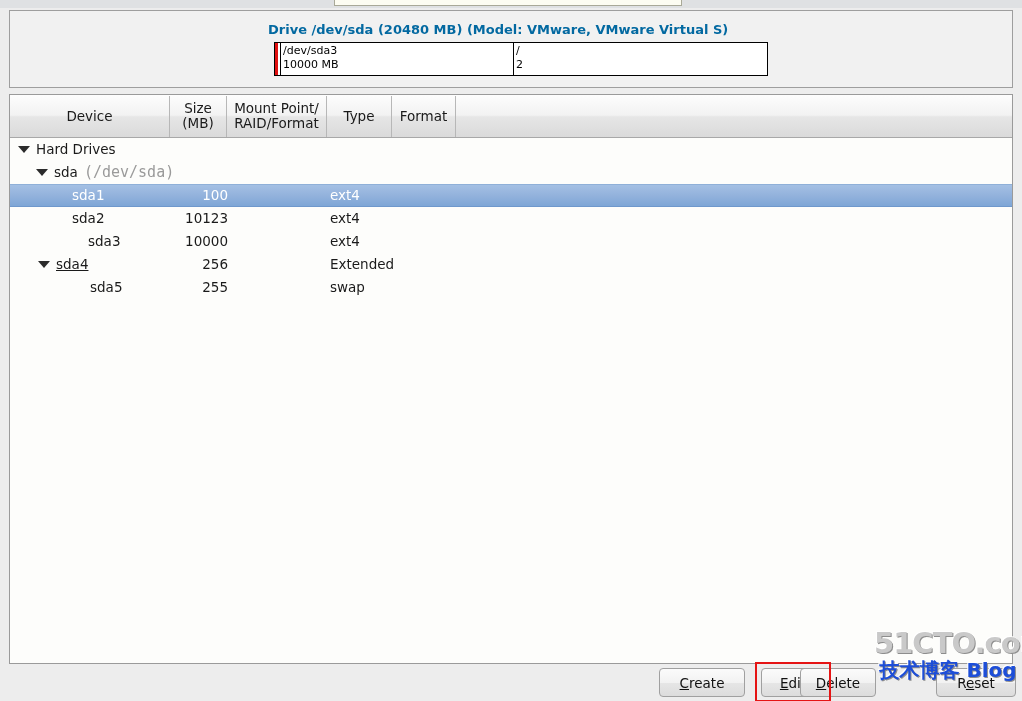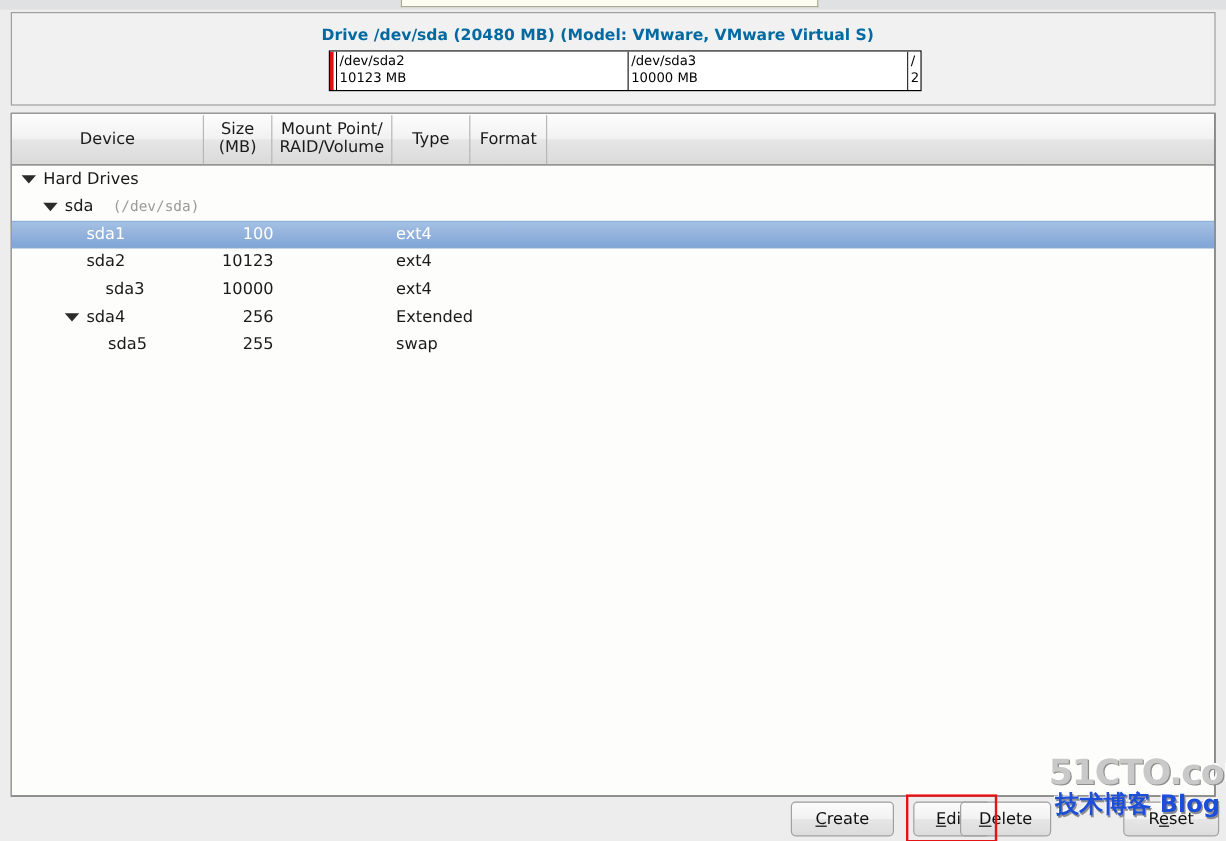--- a/index.html
+++ b/index.html
@@ -81,21 +81,21 @@
   }
   .drive-seg .seg-name { display: block; }
   .drive-seg .seg-size { display: block; }
 
   
   #list-panel {
     position: absolute;
     left: 9px; top: 94px;
     width: 1004px; height: 570px;
     border: 1px solid #9a9a9a;
-    background: #404040;
+    background: #6d28d9;
     box-sizing: border-box;
     overflow: hidden;
   }
   #list-header {
     position: relative;
     height: 43px;
     background: linear-gradient(to bottom, #fdfdfd 0%, #f2f2f2 48%, #e6e6e6 52%, #dadada 100%);
     border-bottom: 1px solid #a8a8a8;
     box-sizing: border-box;
     display: flex;
@@ -171,22 +171,22 @@
   .cell-type {
     position: absolute;
     left: 320px; top: 0;
   }
   .cell-format {
     position: absolute;
     left: 400px; top: 0;
   }
   .devpath {
     color: #9a9a9a;
-    font-size: 12px;
-    margin-left: 16px;
+    font-size: 15px;
+    margin-left: 6px;
     font-family: "DejaVu Sans Mono", "Liberation Mono", monospace;
   }
 
   
   .btn {
     position: absolute;
     height: 29px;
     background: linear-gradient(to bottom, #fbfbfb 0%, #f2f2f2 50%, #e6e6e6 51%, #dcdcdc 100%);
     border: 1px solid #a0a0a0;
     border-radius: 4px;
@@ -247,24 +247,20 @@
   <div id="top-strip-inner"></div>
 </div>
 
 <div id="drive-panel">
   <div id="drive-title">Drive /dev/sda (20480 MB) (Model: VMware, VMware Virtual S)</div>
   <div id="drive-bar">
       <div class="drive-seg selected" style="width: 6px;">
         <span class="seg-name"></span>
         <span class="seg-size"></span>
       </div>
-      <div class="drive-seg" style="width: 243px;">
-        <span class="seg-name">/dev/sda2</span>
-        <span class="seg-size">10123 MB</span>
-      </div>
       <div class="drive-seg" style="width: 233px;">
         <span class="seg-name">/dev/sda3</span>
         <span class="seg-size">10000 MB</span>
       </div>
       <div class="drive-seg" style="width: 10px;">
         <span class="seg-name">/</span>
         <span class="seg-size">2</span>
       </div>
     </div>
 </div>
@@ -274,21 +270,21 @@
     <div class="hcell" id="h-device">Device</div>
     <div class="hcell" id="h-size">
       <div>
         <div>Size</div>
         <div>(MB)</div>
       </div>
     </div>
     <div class="hcell" id="h-mount">
       <div>
         <div>Mount Point/</div>
-        <div>RAID/Volume</div>
+        <div>RAID/Format</div>
       </div>
     </div>
     <div class="hcell" id="h-type">Type</div>
     <div class="hcell" id="h-format">Format</div>
     <div class="hcell" id="h-spare"></div>
   </div>
   <div id="list-body">
       <div class="row">
         <div class="cell-device" style="left: 8px;">
           <span class="twisty"></span>
@@ -334,21 +330,21 @@
         <div class="cell-device" style="left: 60px; text-align: right;">
           <span class="twisty hidden"></span>
           <span>sda3</span>
         </div>
         <div class="cell-size">10000</div>
         <div class="cell-mount"></div>
         <div class="cell-type">ext4</div>
         <div class="cell-format"></div>
       </div>
       <div class="row">
-        <div class="cell-device" style="left: 44px;">
+        <div class="cell-device" style="left: 28px; text-decoration: underline;">
           <span class="twisty"></span>
           <span>sda4</span>
         </div>
         <div class="cell-size">256</div>
         <div class="cell-mount"></div>
         <div class="cell-type">Extended</div>
         <div class="cell-format"></div>
       </div>
       <div class="row">
         <div class="cell-device" style="left: 62px;">

